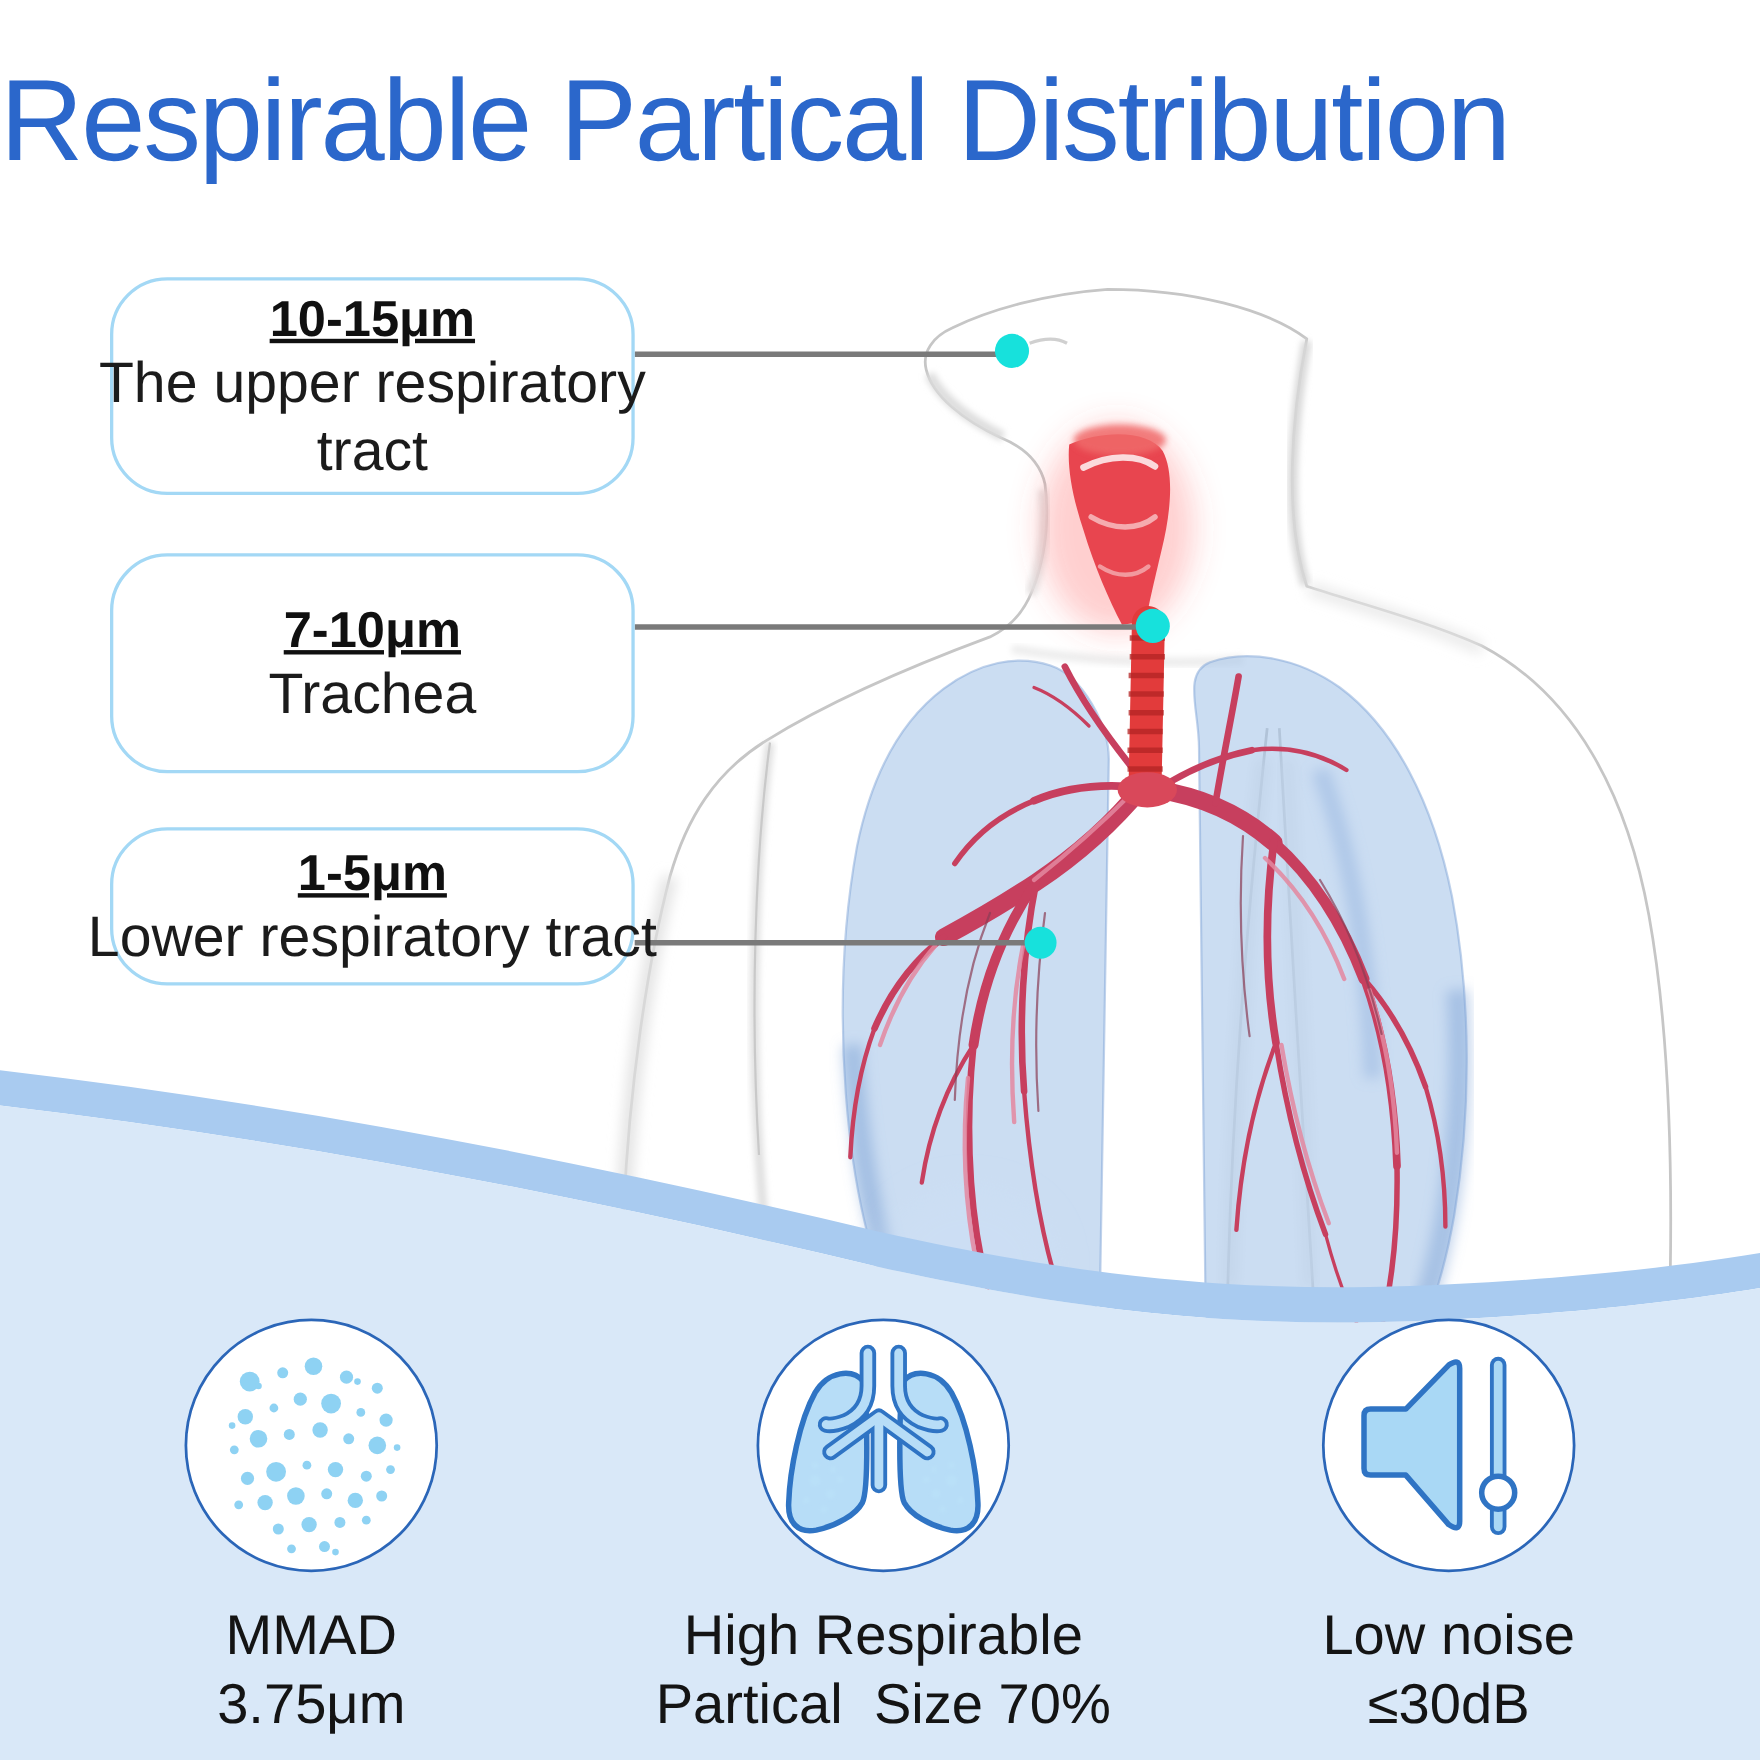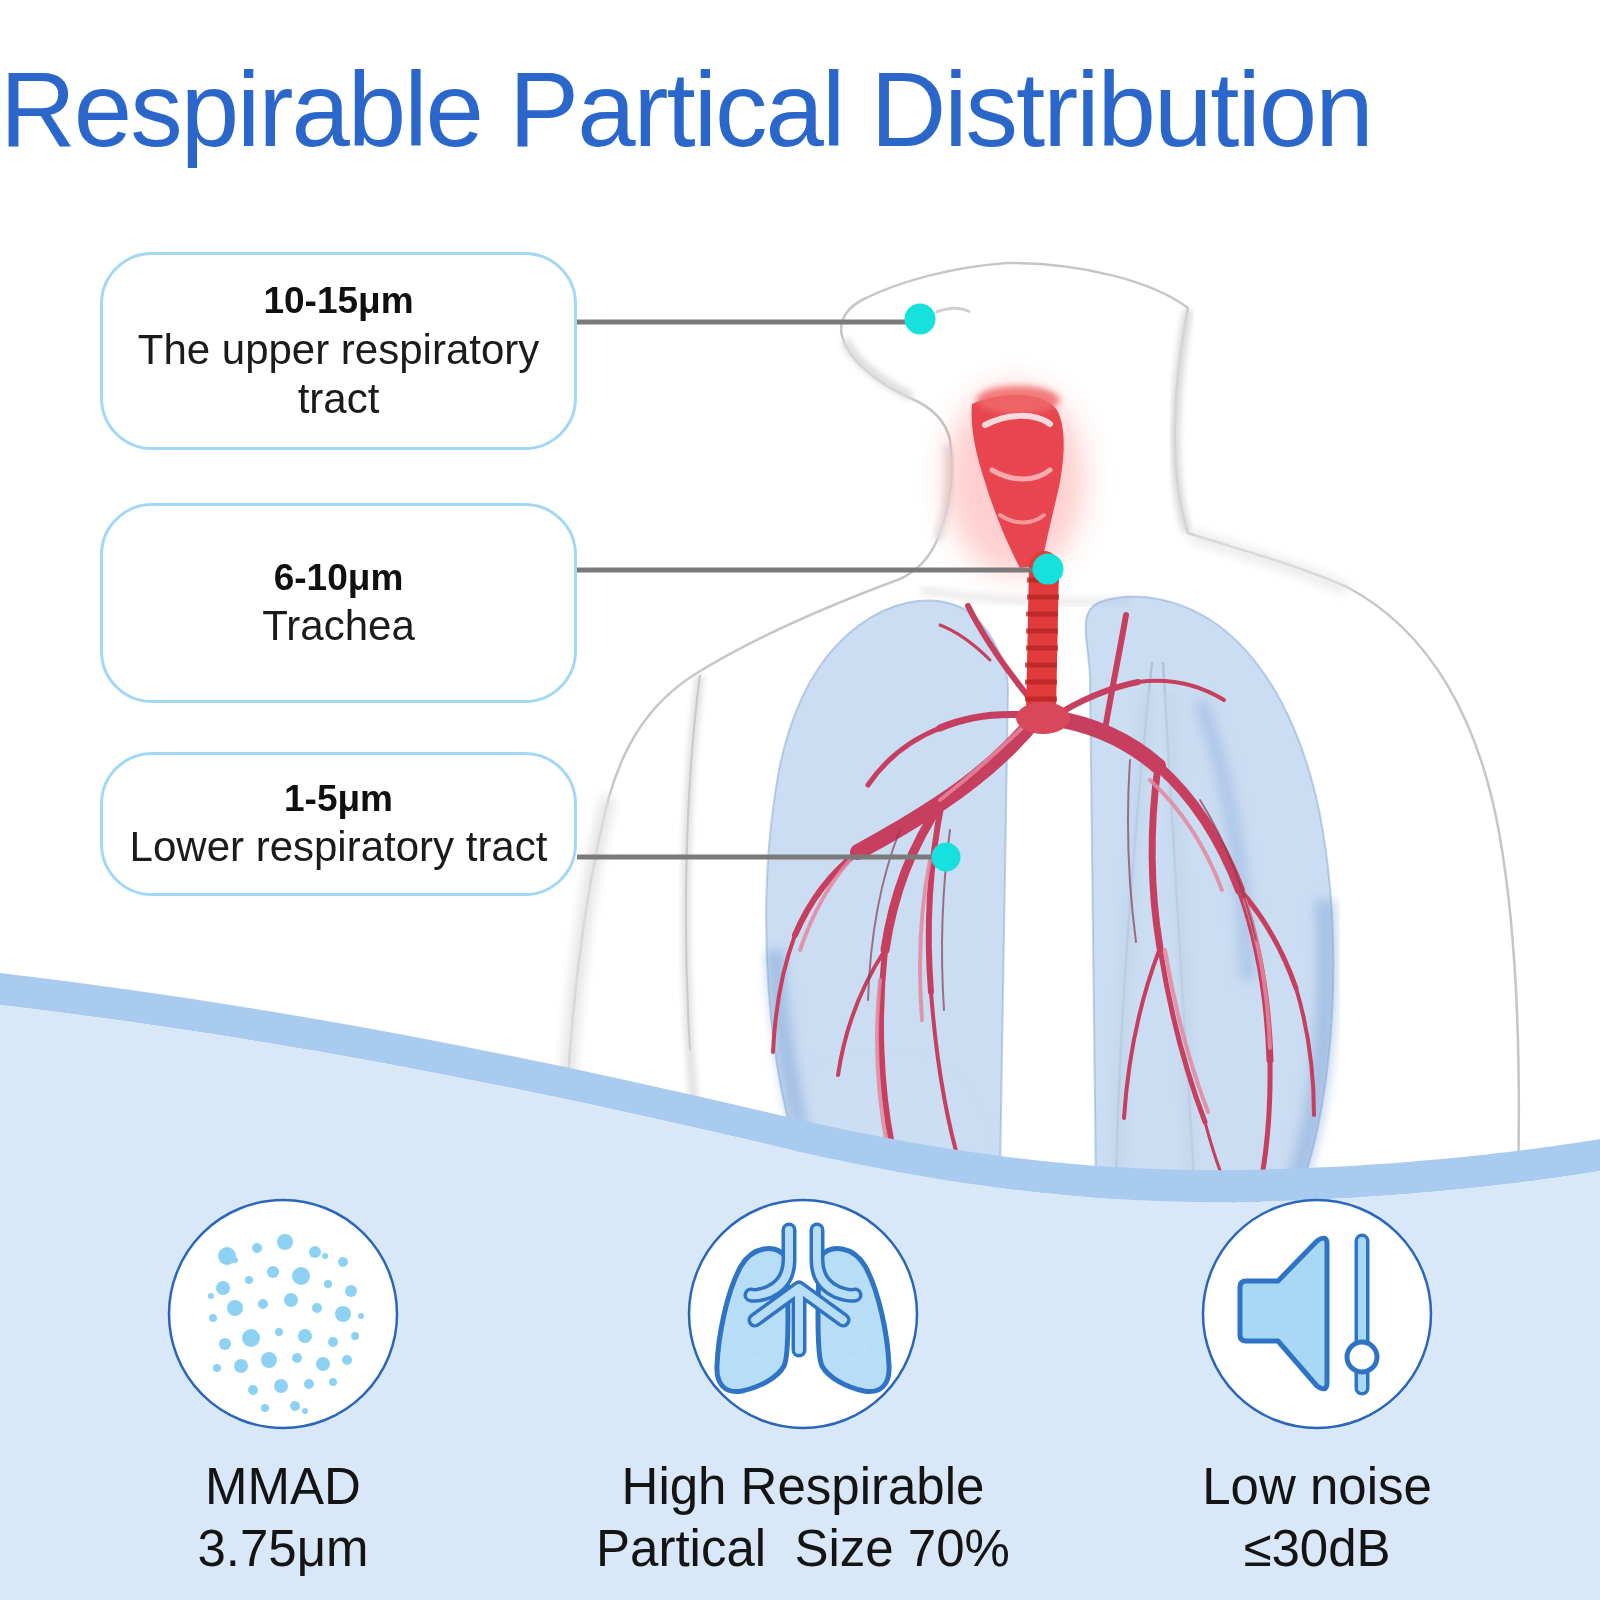--- a/index.html
+++ b/index.html
@@ -6,22 +6,22 @@
   #page{position:relative;width:1600px;height:1600px;overflow:hidden;
         font-family:"Liberation Sans", sans-serif;background:#ffffff;}
   #scene{position:absolute;left:0;top:0;width:1600px;height:1600px;}
 
   .page-title{position:absolute;left:0;top:50px;width:1268px;text-align:center;
     font-size:105px;letter-spacing:-2px;color:#2b67cb;font-weight:400;white-space:nowrap;}
 
   .callout{position:absolute;left:100px;width:477px;background:#ffffff;
     border:3px solid #a3d8f5;border-radius:52px;box-sizing:border-box;
     display:flex;flex-direction:column;align-items:center;justify-content:center;}
-  .callout .size{font-size:37px;font-weight:700;color:#101010;line-height:1.25;}
-  .callout .line{font-size:42px;color:#1b1b1b;line-height:1.18;white-space:nowrap;}
+  .callout .size{font-size:46px;font-weight:700;color:#101010;line-height:1.25;text-decoration:underline;}
+  .callout .line{font-size:52px;color:#1b1b1b;line-height:1.18;white-space:nowrap;}
   #callout-1{top:252px;height:198px;}
   #callout-2{top:503px;height:200px;}
   #callout-3{top:752px;height:144px;}
 
   .feature{position:absolute;top:1196px;width:460px;display:flex;
     flex-direction:column;align-items:center;}
   #feature-1{left:53px;}
   #feature-2{left:573px;}
   #feature-3{left:1087px;}
   .feature svg{display:block;}
@@ -176,21 +176,21 @@
   </svg>
 
   <div class="page-title">Respirable Partical Distribution</div>
 
   <div class="callout" id="callout-1">
     <div class="size">10-15μm</div>
     <div class="line">The upper respiratory</div>
     <div class="line">tract</div>
   </div>
   <div class="callout" id="callout-2">
-    <div class="size">6-10μm</div>
+    <div class="size">7-10μm</div>
     <div class="line">Trachea</div>
     <div class="line"></div>
   </div>
   <div class="callout" id="callout-3">
     <div class="size">1-5μm</div>
     <div class="line">Lower respiratory tract</div>
   </div>
 
   <div class="feature" id="feature-1">
     <svg width="236" height="236" viewBox="0 0 236 236">

